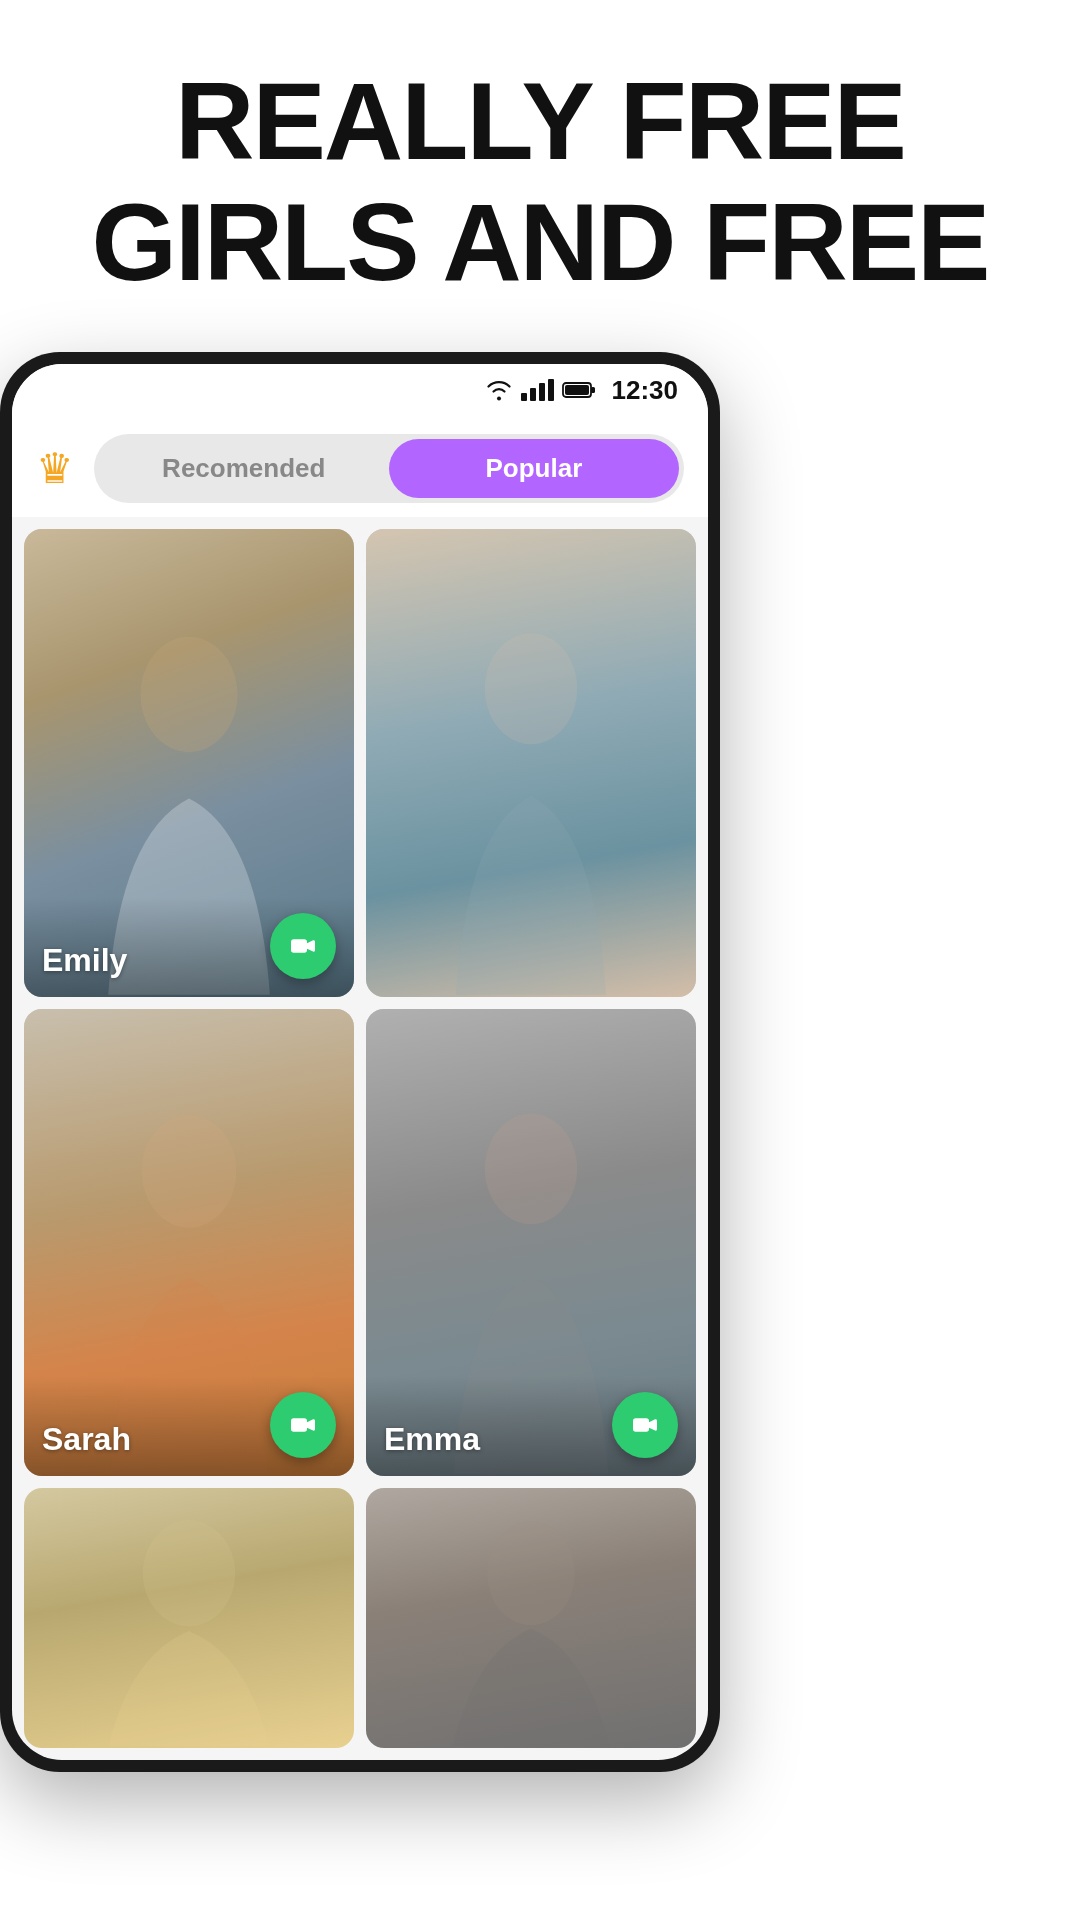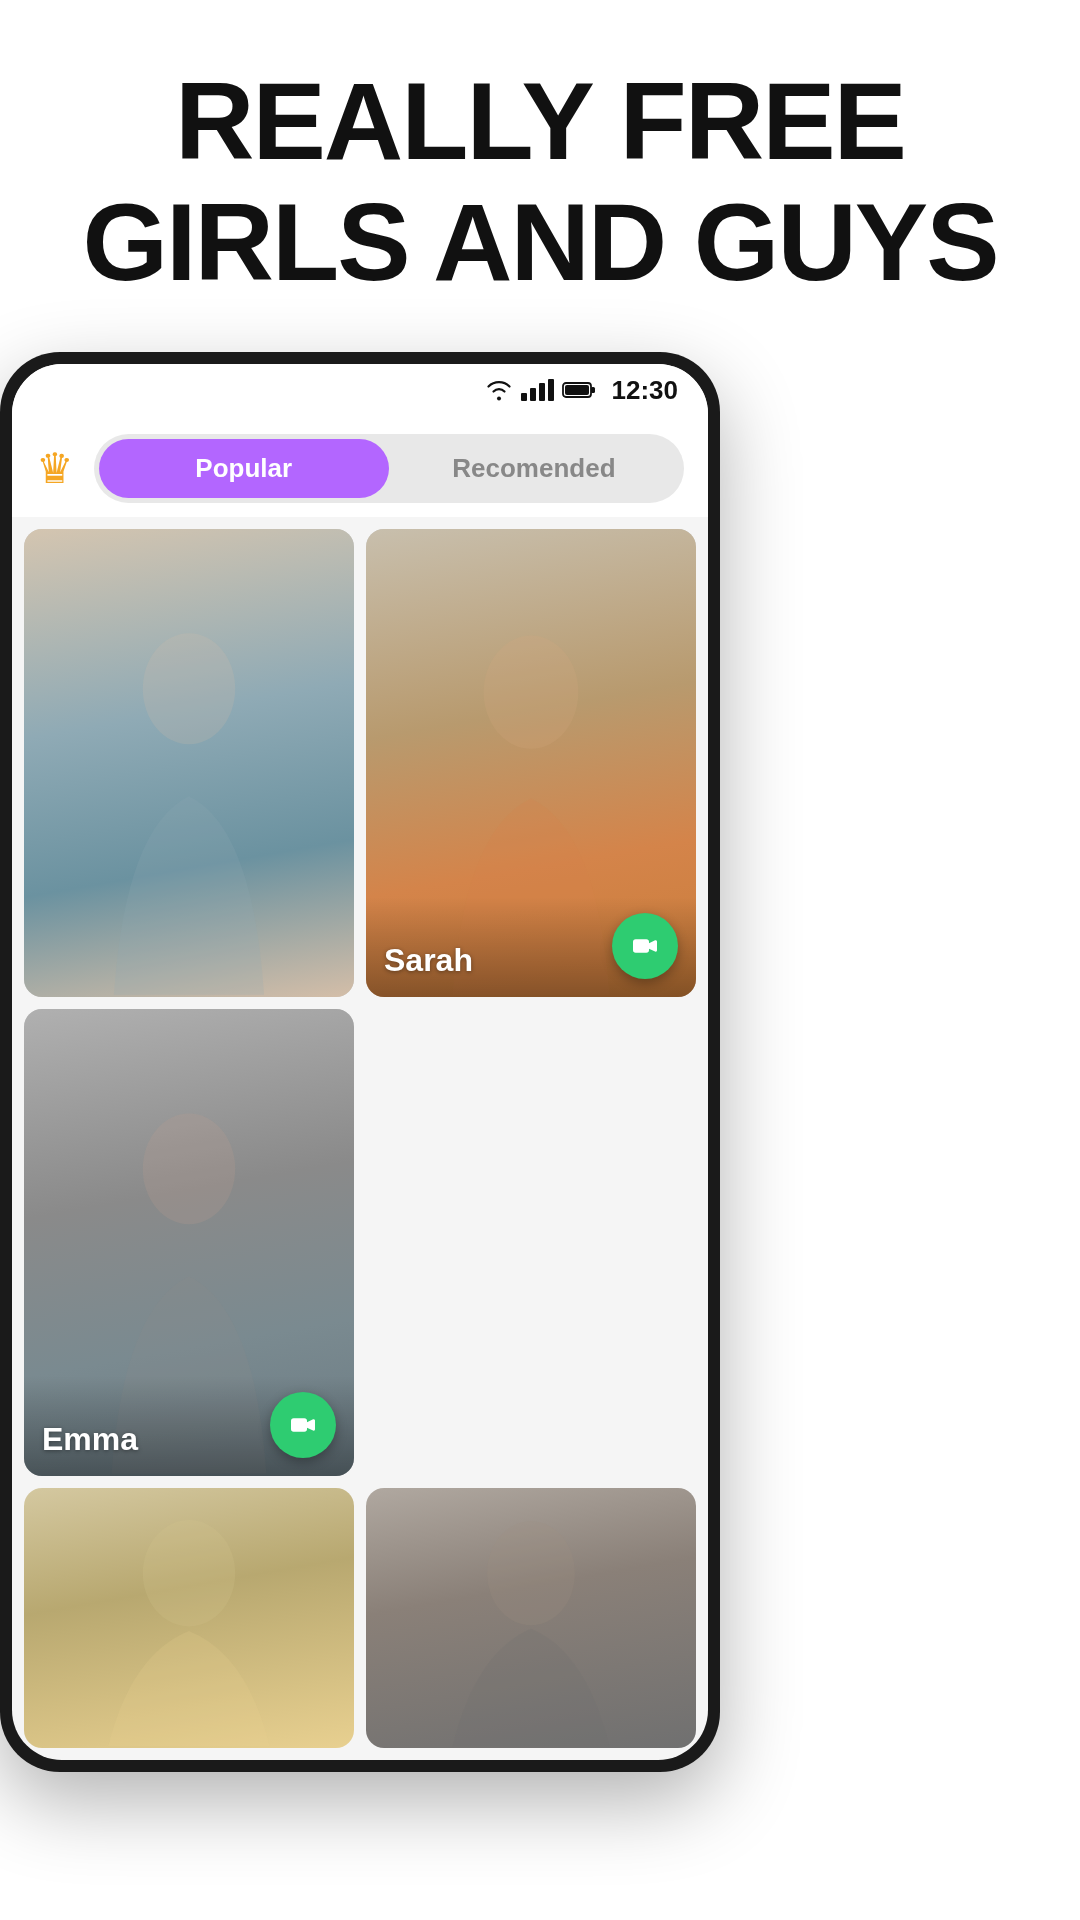--- a/index.html
+++ b/index.html
@@ -250,21 +250,21 @@
       position: relative;
     }
   </style>
 </head>
 <body>
 
 <div class="page-container">
 
   <div class="headline">
     <h1>REALLY FREE</h1>
-    <h1>GIRLS AND GUYS</h1>
+    <h1>GIRLS AND FREE</h1>
   </div>
 
   <div class="phone-mockup">
     <div class="phone-screen">
 
       <div class="status-bar">
         <div class="status-icons">
 
           <svg width="28" height="22" viewBox="0 0 28 22" fill="none">
             <path d="M14 17.5a2 2 0 100 4 2 2 0 000-4z" fill="#111"></path>
@@ -284,27 +284,45 @@
             <rect x="29" y="6" width="4" height="6" rx="1.5" fill="#111"></rect>
             <rect x="3" y="4" width="24" height="10" rx="2" fill="#111"></rect>
           </svg>
         </div>
         <span class="status-time">12:30</span>
       </div>
 
       <div class="app-header">
         <span class="crown-icon">♛</span>
         <div class="tab-pills">
+          <div class="tab-pill inactive">Recomended</div>
           <div class="tab-pill active">Popular</div>
-          <div class="tab-pill inactive">Recomended</div>
         </div>
       </div>
 
       <div class="profiles-grid">
 
+        <div class="profile-card">
+          <div class="photo-bg photo-emily">
+
+            <svg viewBox="0 0 200 320" style="position:absolute;bottom:0;left:50%;transform:translateX(-50%);width:70%;height:80%;opacity:0.25" fill="none">
+              <ellipse cx="100" cy="60" rx="42" ry="50" fill="#c8a87a"></ellipse>
+              <path d="M30 320 Q40 180 100 150 Q160 180 170 320Z" fill="#fff"></path>
+            </svg>
+          </div>
+          <div class="profile-card-bottom">
+            <span class="profile-name">Emily</span>
+            <div class="video-btn">
+              <svg viewBox="0 0 24 24" fill="white">
+                <path d="M15 10l4.553-2.276A1 1 0 0121 8.723v6.554a1 1 0 01-1.447.894L15 14v-4z"></path>
+                <rect x="3" y="7" width="12" height="10" rx="2" fill="white"></rect>
+              </svg>
+            </div>
+          </div>
+        </div>
 
         <div class="profile-card">
           <div class="photo-bg photo-sarah">
             <svg viewBox="0 0 200 320" style="position:absolute;bottom:0;left:50%;transform:translateX(-50%);width:70%;height:80%;opacity:0.2" fill="none">
               <ellipse cx="100" cy="55" rx="40" ry="48" fill="#d4bea8"></ellipse>
               <path d="M35 320 Q45 175 100 148 Q155 175 165 320Z" fill="#8faab5"></path>
             </svg>
           </div>
         </div>
 

